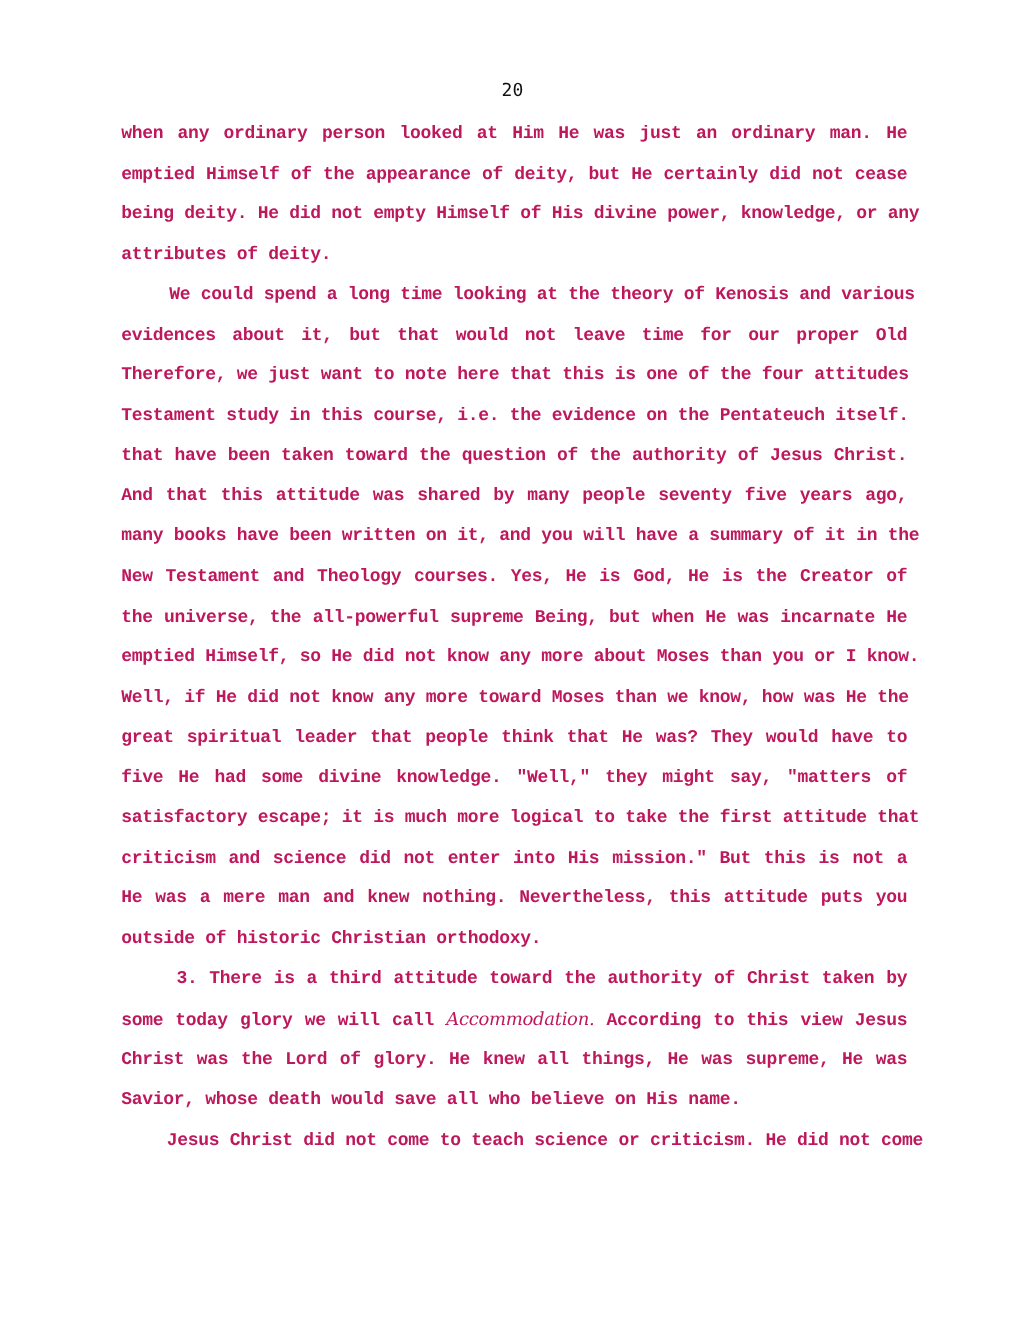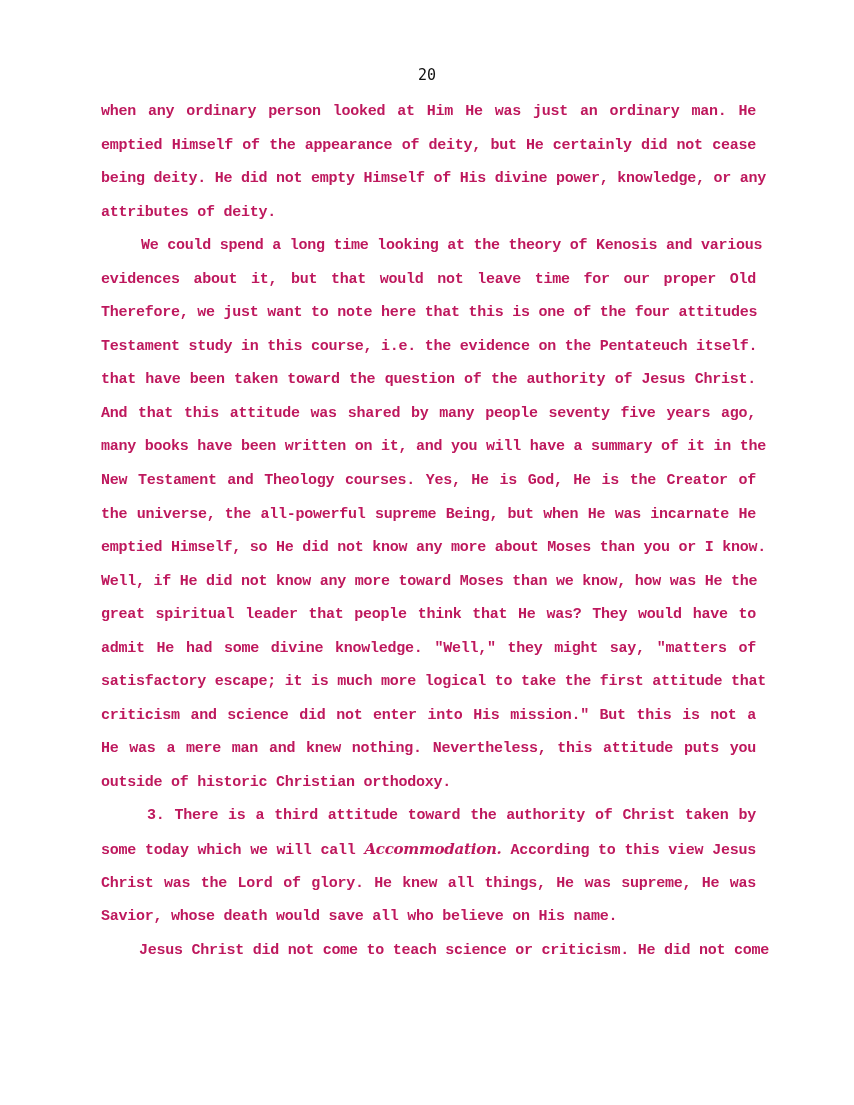--- a/index.html
+++ b/index.html
@@ -13,21 +13,21 @@
     position: absolute; left: 101px; top: 95px; width: 655px;
     font-family: "Liberation Mono", "DejaVu Sans Mono", monospace;
     font-size: 15px; line-height: 33.55px; color: #be185d;
     font-weight: bold; letter-spacing: -0.25px;
   }
   .line { display: block; white-space: nowrap; text-align: justify; text-align-last: justify; height: 33.55px; overflow: visible; }
   .line.last { text-align-last: left; }
   .line.indent { padding-left: 40px; }
   .line.indent2 { padding-left: 46px; }
   .line.indent3 { padding-left: 38px; }
-  em { font-style: italic; font-family: "DejaVu Serif", serif; font-weight: bold; margin-top: 24px; }
+  em { font-style: italic; font-family: "DejaVu Serif", serif; font-weight: normal; margin-top: 24px; }
 </style>
 </head>
 <body>
 
 <div class="page">
   <div class="page-number">20</div>
 
   <div class="body-text">
 
     <div>
@@ -43,30 +43,30 @@
       <span class="line">Therefore, we just want to note here that this is one of the four attitudes</span>
       <span class="line">Testament study in this course, i.e. the evidence on the Pentateuch itself.</span>
       <span class="line">that have been taken toward the question of the authority of Jesus Christ.</span>
       <span class="line">And that this attitude was shared by many people seventy five years ago,</span>
       <span class="line">many books have been written on it, and you will have a summary of it in the</span>
       <span class="line">New Testament and Theology courses. Yes, He is God, He is the Creator of</span>
       <span class="line">the universe, the all-powerful supreme Being, but when He was incarnate He</span>
       <span class="line">emptied Himself, so He did not know any more about Moses than you or I know.</span>
       <span class="line">Well, if He did not know any more toward Moses than we know, how was He the</span>
       <span class="line">great spiritual leader that people think that He was? They would have to</span>
-      <span class="line">admit He had some divine knowledge. "Well," they might say, "matters of</span>
+      <span class="line">five He had some divine knowledge. "Well," they might say, "matters of</span>
       <span class="line">satisfactory escape; it is much more logical to take the first attitude that</span>
       <span class="line">criticism and science did not enter into His mission." But this is not a</span>
       <span class="line">He was a mere man and knew nothing. Nevertheless, this attitude puts you</span>
       <span class="line last">outside of historic Christian orthodoxy.</span>
     </div>
 
     <div>
       <span class="line indent2">3. There is a third attitude toward the authority of Christ taken by</span>
-      <span class="line"><span>some today which we will call </span><em>Accommodation.</em><span> According to this view Jesus</span></span>
+      <span class="line"><span>some today glory we will call </span><em>Accommodation.</em><span> According to this view Jesus</span></span>
       <span class="line">Christ was the Lord of glory. He knew all things, He was supreme, He was</span>
       <span class="line last">Savior, whose death would save all who believe on His name.</span>
     </div>
 
     <div>
       <span class="line indent3">Jesus Christ did not come to teach science or criticism. He did not come</span>
     </div>
   </div>
 </div>
 

